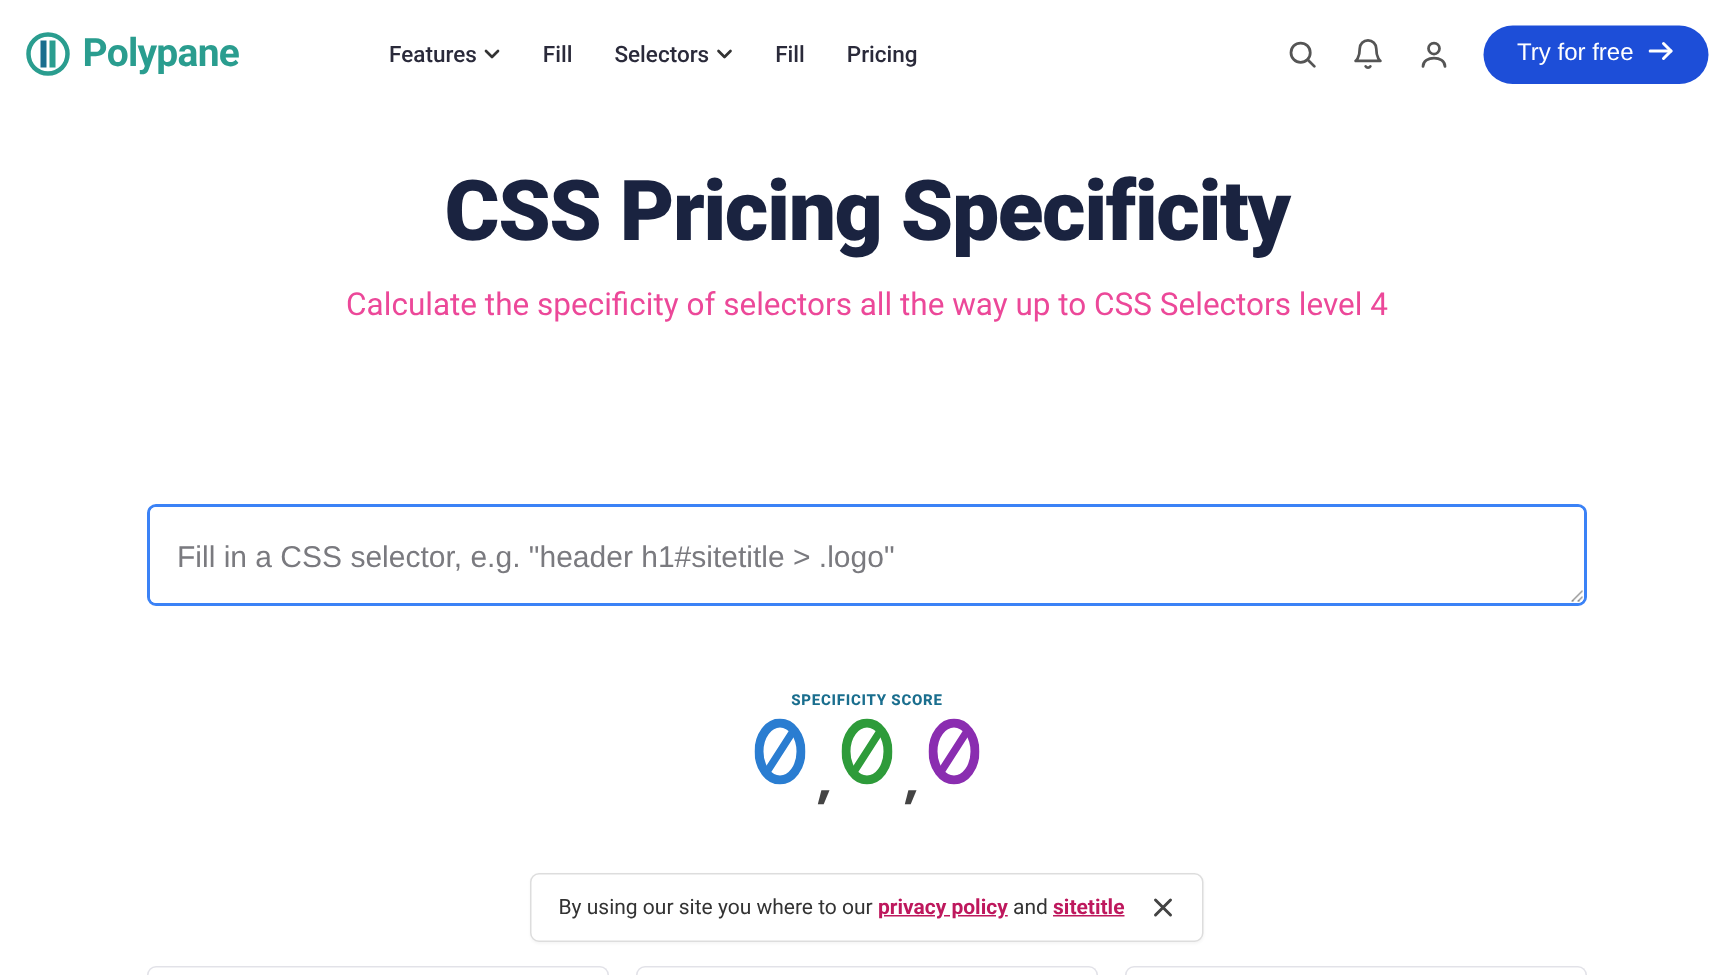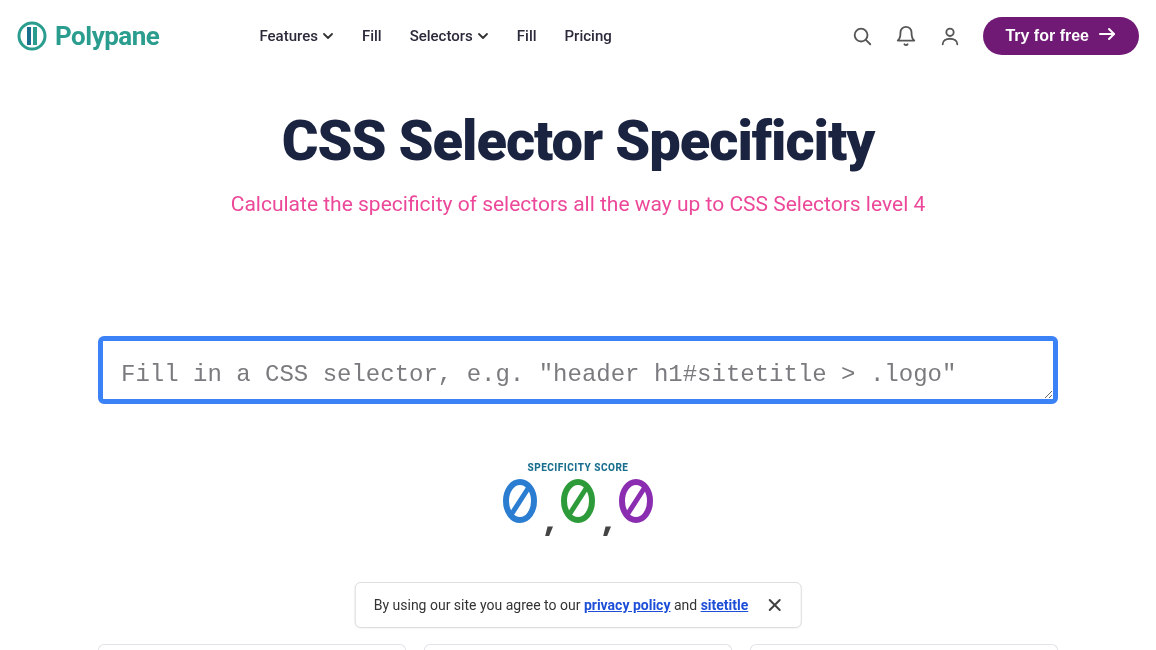--- a/index.html
+++ b/index.html
@@ -60,27 +60,27 @@
       align-items: center;
       gap: 22px;
     }
     .icon-btn {
       color: #555;
       display: flex;
       align-items: center;
       cursor: pointer;
     }
     .cta {
-      background: #701a75;
+      background: #1d4ed8;
       color: #fff;
       border: none;
       border-radius: 22px;
       padding: 10px 22px;
       font-size: 16px;
-      font-weight: 700;
+      font-weight: 400;
       display: flex;
       align-items: center;
       gap: 10px;
       cursor: pointer;
     }
     
     .hero {
       text-align: center;
       padding-top: 36px;
     }
@@ -96,26 +96,26 @@
       color: #ec4899;
     }
     
     .input-wrap {
       width: 960px;
       margin: 120px auto 0;
     }
     .selector-input {
       width: 100%;
       height: 68px;
-      border: 5px solid #3b82f6;
+      border: 2px solid #3b82f6;
       border-radius: 6px;
       padding: 0 18px;
-      font-size: 24px;
+      font-size: 20px;
       color: #333;
-      font-family: Liberation Mono, monospace;
+      font-family: Liberation Sans, sans-serif;
       resize: both;
       line-height: 68px;
       outline: none;
     }
     .selector-input::placeholder {
       color: #7a7a7f;
     }
     .try-row {
       margin-top: 14px;
       font-size: 15px;
@@ -168,21 +168,21 @@
       border-radius: 6px;
       padding: 14px 18px;
       font-size: 14px;
       color: #333;
       display: flex;
       align-items: center;
       gap: 18px;
       box-shadow: 0 1px 2px rgba(0,0,0,0.04);
     }
     .cookie a {
-      color: #1d4ed8;
+      color: #be185d;
       font-weight: 700;
       text-decoration: underline;
     }
     .cookie .close {
       cursor: pointer;
       color: #444;
       display: flex;
     }
     
     .bottom-cards {
@@ -282,21 +282,21 @@
         <svg width="18" height="14" viewBox="0 0 18 14" fill="none" stroke="#fff" stroke-width="2" stroke-linecap="round" stroke-linejoin="round">
           <line x1="1" y1="7" x2="15" y2="7"></line>
             <polyline points="10 2 15 7 10 12"></polyline>
         </svg>
       </span>
     </button>
   </div>
 </div>
 
 <div class="hero">
-  <h1>CSS Selector Specificity</h1>
+  <h1>CSS Pricing Specificity</h1>
   <div class="subtitle">Calculate the specificity of selectors all the way up to CSS Selectors level 4</div>
 </div>
 
 <div class="input-wrap">
   <textarea class="selector-input" rows="1" placeholder="Fill in a CSS selector, e.g. &quot;header h1#sitetitle &gt; .logo&quot;" style=""></textarea>
 </div>
 
 <div class="score-wrap">
   <div class="score-label">SPECIFICITY SCORE</div>
   <div class="score-digits">
@@ -318,21 +318,21 @@
 </div>
 
 <div class="bottom-cards">
   <div class="card-top blue"></div>
   <div class="card-top green"></div>
   <div class="card-top purple"></div>
 </div>
 
 <div class="cookie">
   <div>
-    <span>By using our site you agree to our </span><a>privacy policy</a><span> and </span><a>sitetitle</a>
+    <span>By using our site you where to our </span><a>privacy policy</a><span> and </span><a>sitetitle</a>
   </div>
   <span class="close">
     <svg width="16" height="16" viewBox="0 0 16 16" fill="none" stroke="#444" stroke-width="2" stroke-linecap="round">
       <line x1="3" y1="3" x2="13" y2="13"></line>
         <line x1="13" y1="3" x2="3" y2="13"></line>
     </svg>
   </span>
 </div>
 
 </body></html>

